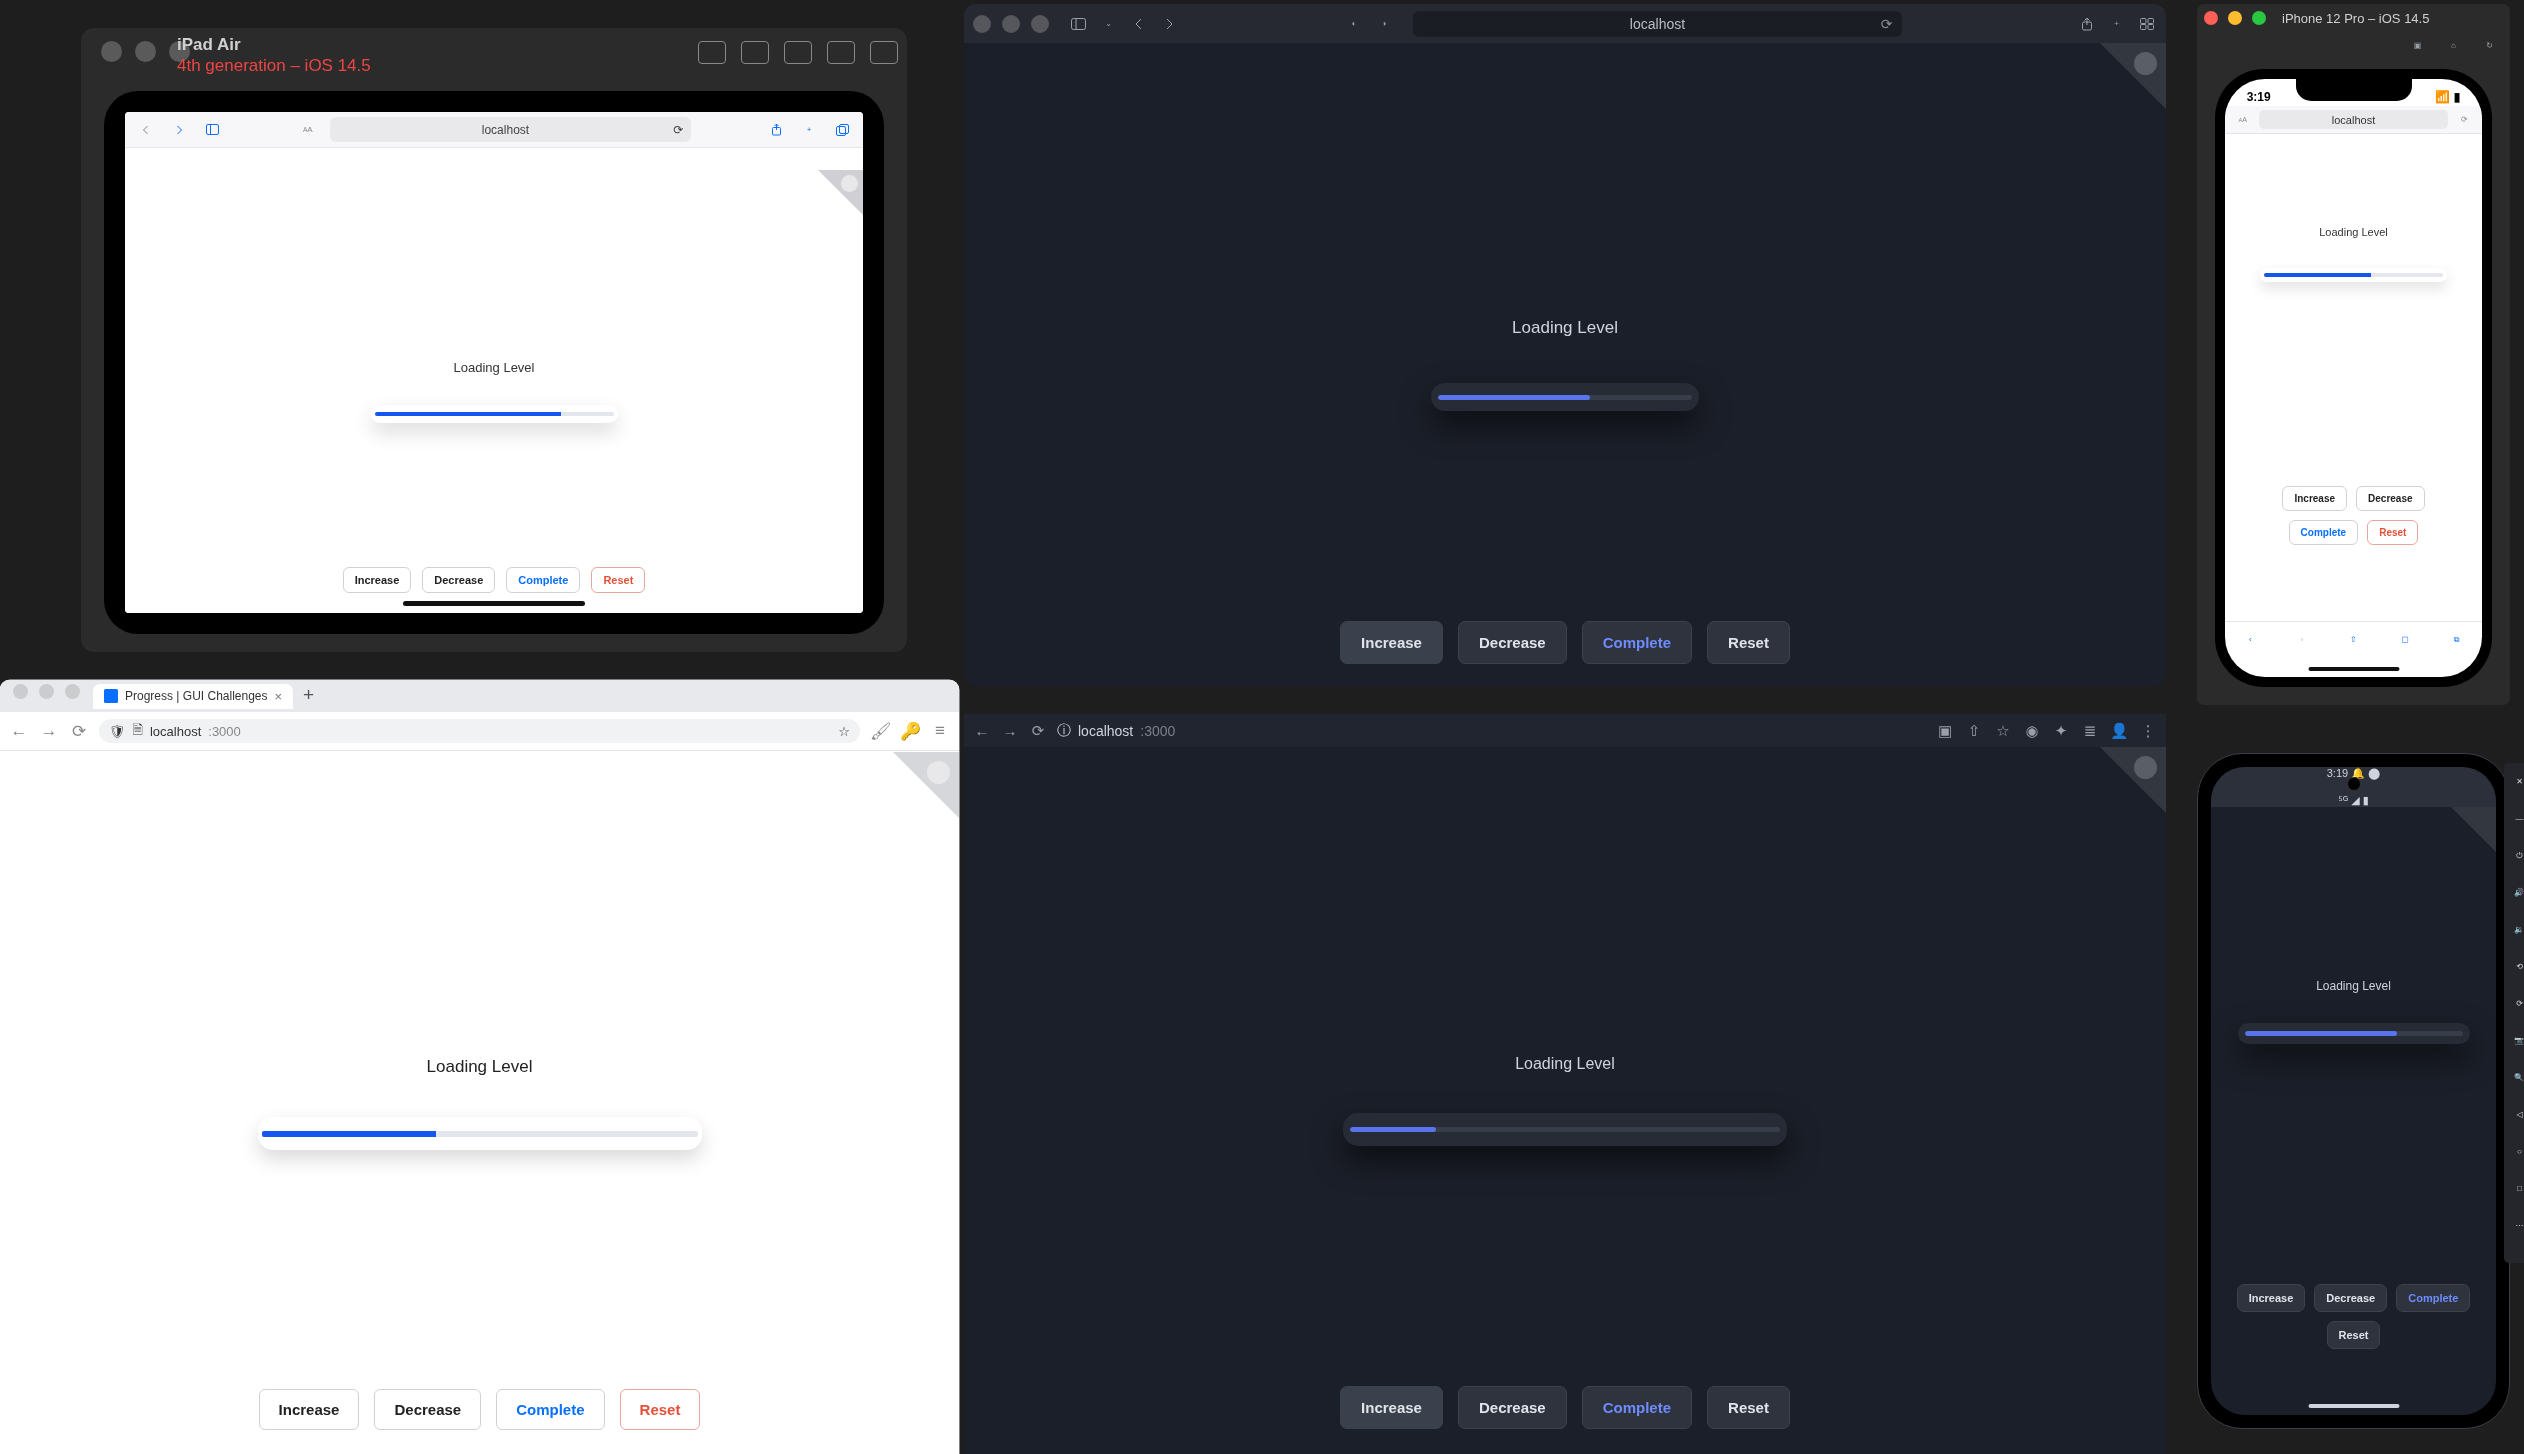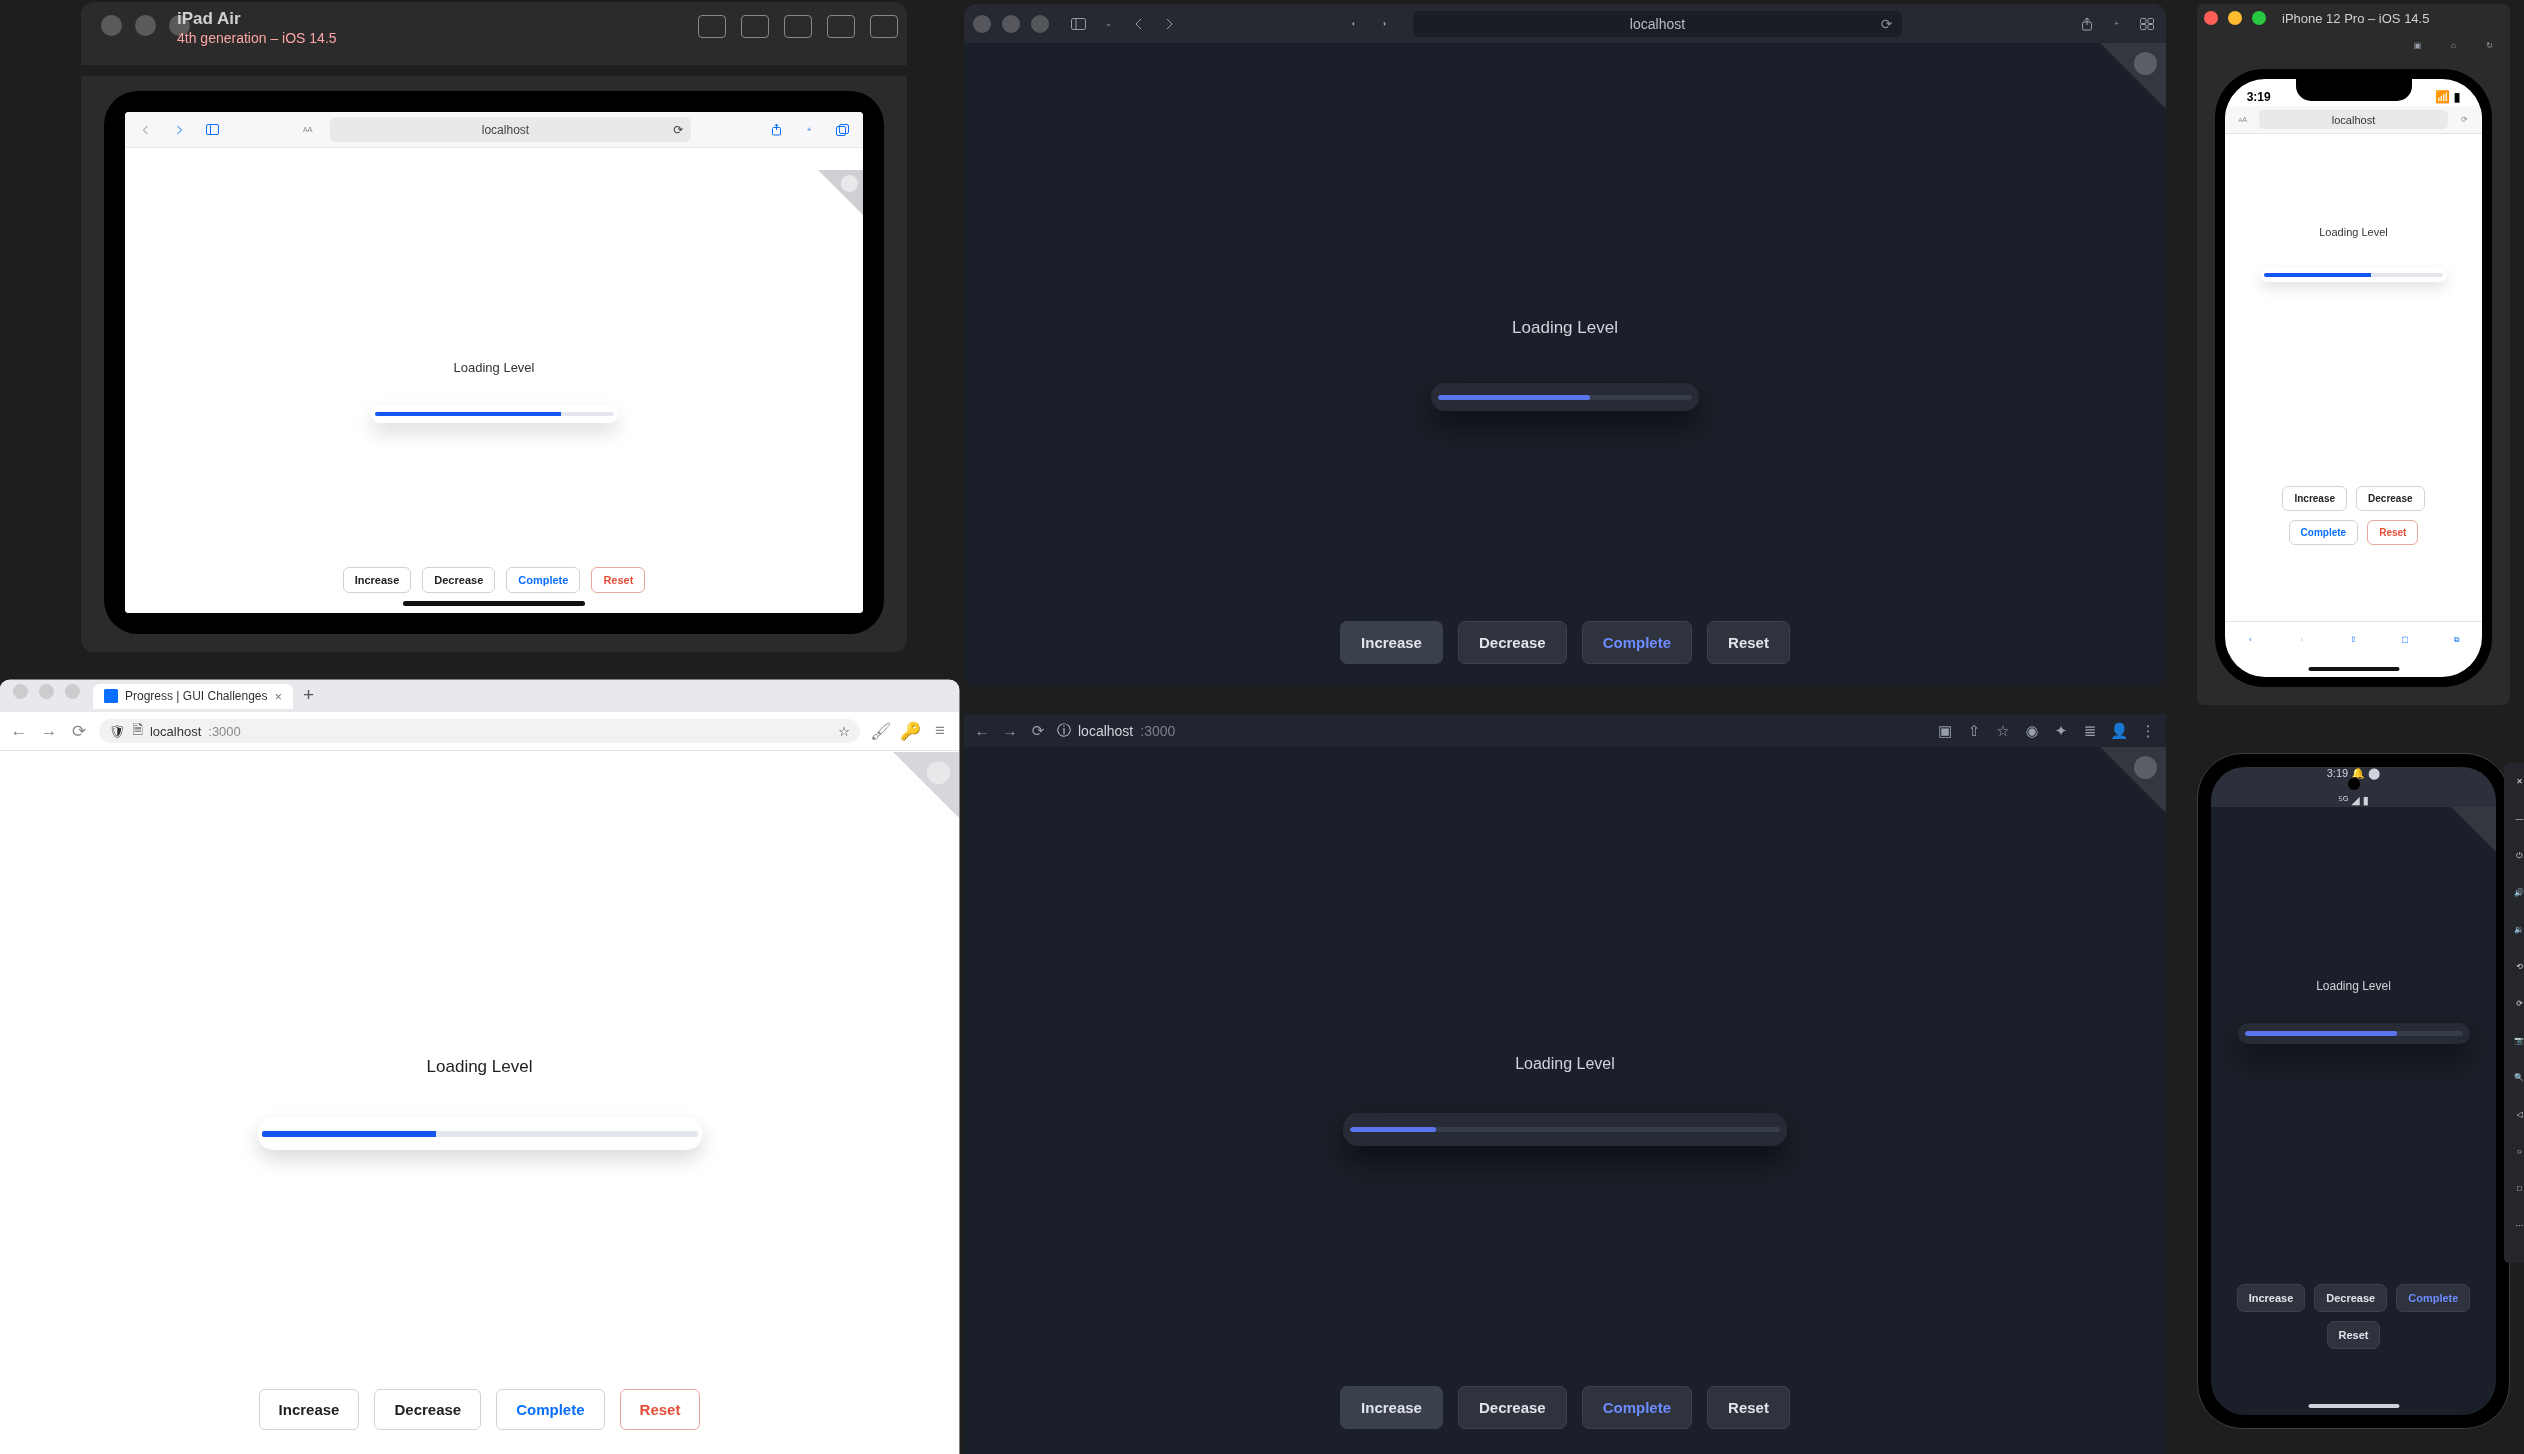--- a/index.html
+++ b/index.html
@@ -1,23 +1,23 @@
 <!DOCTYPE html>
 <html style="font-size:8px"><head>
 <meta charset="utf-8">
 <style>
 * { margin: 0; padding: 0; box-sizing: border-box; font-family: -apple-system, BlinkMacSystemFont, "Segoe UI", Helvetica, Arial, sans-serif; }
 body { background: #1e1e1e; width: 2585px; height: 1454px; position: relative; overflow: hidden; }
 
 
-.ipad-window { position: absolute; left: 81px; top: 2px; width: 826px; height: 63px; background: #2b2b2b; border-radius: 13px 13px 0 0; }
+.ipad-window { position: absolute; left: 81px; top: 28px; width: 826px; height: 63px; background: #2b2b2b; border-radius: 13px 13px 0 0; }
 .ipad-traffic { position: absolute; left: 20px; top: 13px; display: flex; gap: 13px; }
 .traffic-dot { width: 21px; height: 21px; border-radius: 50%; background: #5a5a5a; }
 .ipad-title { position: absolute; left: 96px; top: 7px; font-size: 17px; font-weight: 600; color: #d0d0d0; }
-.ipad-subtitle { position: absolute; left: 96px; top: 28px; font-size: 14px; color: #fca5a5; }
+.ipad-subtitle { position: absolute; left: 96px; top: 28px; font-size: 17px; color: #ef4444; }
 .ipad-tools { position: absolute; right: 9px; top: 13px; display: flex; gap: 15px; }
 .tool-ic { width: 28px; height: 23px; border: 1.5px solid #888; border-radius: 4px; }
 .ipad-body { position: absolute; left: 81px; top: 76px; width: 826px; height: 576px; background: #2b2b2b; border-radius: 0 0 13px 13px; }
 .ipad-device { position: absolute; left: 23px; top: 15px; width: 780px; height: 543px; background: #000; border-radius: 34px; }
 .ipad-screen { position: absolute; inset: 21px; background: #fff; border-radius: 4px; overflow: hidden; }
 .ipad-status { height: 21px; display: flex; justify-content: space-between; align-items: center; padding: 0 12px; font-size: 11px; color: #333; background: #f7f7f9; }
 .ipad-safbar { height: 36px; background: #f7f7f9; display: flex; align-items: center; padding: 0 10px; gap: 11px; border-bottom: 0.5px solid #e6e6e9; }
 .sbtn { width: 22px; height: 22px; display: flex; align-items: center; justify-content: center; color: #888; }
 .sbtn.blue { color: #0a6fff; }
 .ipad-url { flex: 1; height: 25px; background: #e9e9ec; border-radius: 6px; display: flex; align-items: center; justify-content: space-between; padding: 0 8px; font-size: 12px; color: #444; }

